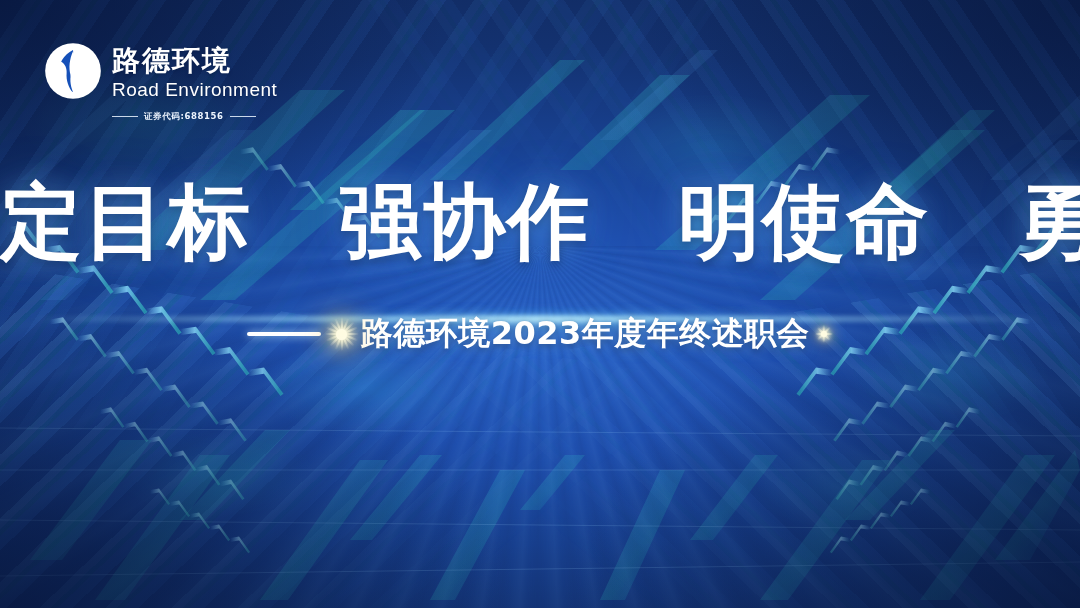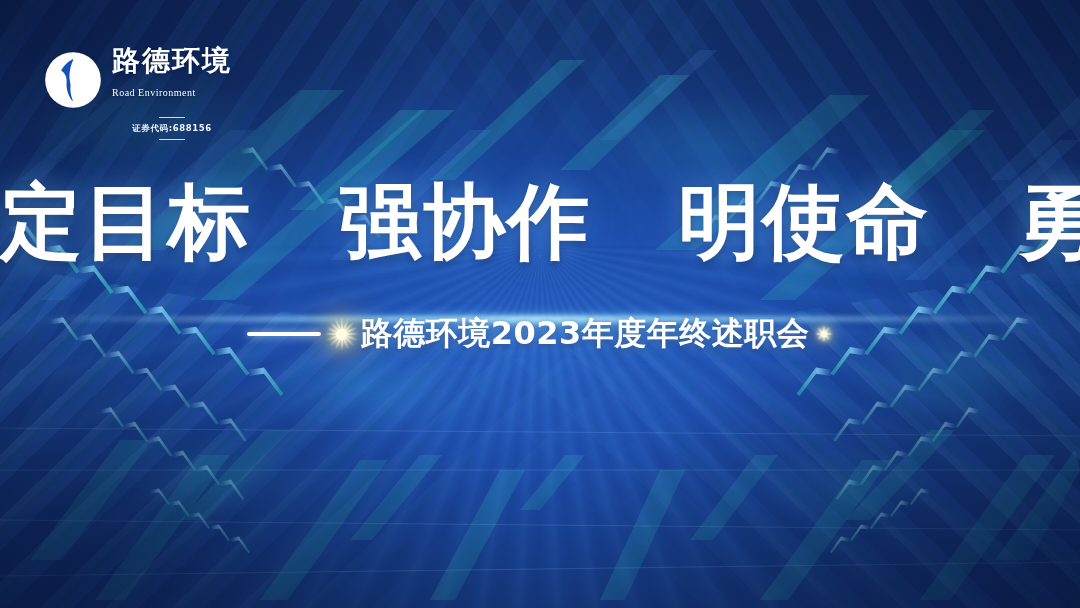--- a/index.html
+++ b/index.html
@@ -129,25 +129,25 @@
   #logo { position:absolute; left:44px; top:21px; display:flex; align-items:center; gap:10px; }
   .logo-mark { width:58px; height:58px; flex:0 0 58px; }
   .logo-text { display:flex; flex-direction:column; line-height:1; padding-top:2px; }
   .logo-cn {
     font-family:"DejaVu Sans","Liberation Sans",sans-serif;
     font-size:28px; font-weight:700; color:#ffffff; letter-spacing:2px;
     text-shadow:0 1px 3px rgba(0,20,60,.55);
     margin-top:24px;
   }
   .logo-en {
-    font-family:Liberation Serif, serif;
-    font-size:10px; font-weight:400; color:#ffffff; letter-spacing:.5px; margin-top:13px;
+    font-family:Liberation Sans, sans-serif;
+    font-size:19px; font-weight:400; color:#ffffff; letter-spacing:.5px; margin-top:5px;
     text-shadow:0 1px 2px rgba(0,20,60,.5);
   }
-  .logo-code { display:flex; align-items:center; gap:6px; margin-top:19px;flex-direction:column; }
+  .logo-code { display:flex; align-items:center; gap:6px; margin-top:13px; }
   .logo-code .bar { display:block; width:26px; height:1px; background:rgba(235,245,255,.85); }
   .logo-code .txt {
     font-family:"DejaVu Sans","Liberation Sans",sans-serif;
     font-size:8.5px; font-weight:700; color:#eef5ff; letter-spacing:.6px; white-space:nowrap;
   }
 
   
   #headline {
     position:absolute; left:0; right:0; top:168px;
     text-align:center;

